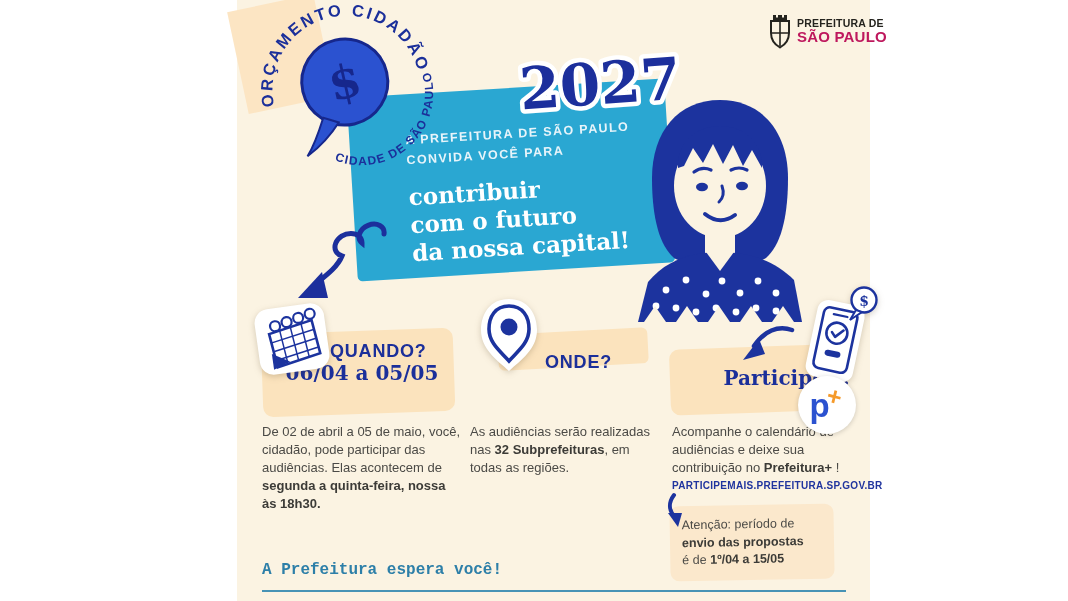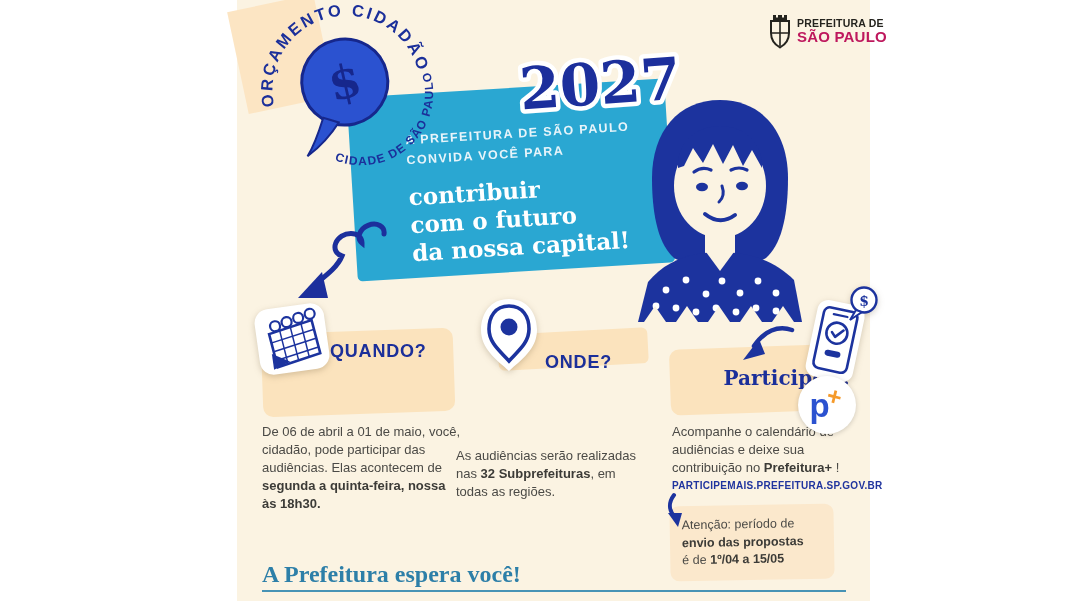--- a/index.html
+++ b/index.html
@@ -30,21 +30,21 @@
   .sticker{filter:drop-shadow(0 2px 3px rgba(90,70,40,.25));}
   .link-text{font-size:10px;font-weight:800;color:#20349e;letter-spacing:.3px;}
   .attention{background:#fbe8cc;border-radius:9px;padding:11px 12px;box-sizing:border-box;
              font-size:12.5px;line-height:1.4;color:#4b4a46;transform:rotate(-1deg);}
   .attention b{color:#3c3b37;}
   .pplus{width:58px;height:58px;border-radius:50%;background:#ffffff;box-shadow:0 1px 5px rgba(0,0,0,.18);
          display:flex;align-items:center;justify-content:center;z-index:6;}
   .pplus .p{font-size:33px;font-weight:800;color:#2b52d0;line-height:1;}
   .pplus .plus{font-size:25px;font-weight:900;color:#f59a2a;transform:rotate(14deg);
                position:relative;top:-9px;left:-3px;line-height:1;}
-  .footer-msg{font-family:Liberation Serif, serif;font-weight:bold;font-size:24px;color:#2d7fa8;}
+  .footer-msg{font-family:Liberation Mono, monospace;font-weight:bold;font-size:16px;color:#2d7fa8;}
   .footer-rule{background:#4793b5;height:2px;}
 </style>
 </head>
 <body>
 
 <div class="stage">
   <div class="abs canvas"></div>
   <div class="abs patch"></div>
 
   <div class="abs badge-wrap">
@@ -148,32 +148,33 @@
       <g fill="none" stroke="#1c339e" stroke-width="2.2">
         <circle cx="27" cy="27" r="5"></circle>
           <circle cx="39" cy="24.5" r="5"></circle>
         <circle cx="51" cy="22" r="5"></circle>
           <circle cx="63" cy="19.5" r="5"></circle>
       </g>
       <path d="M20,54 L37,64 L20,70 Z" fill="#1c339e"></path>
     </g>
   </svg>
   <div class="abs col-label" style="left:330px;top:341px;">QUANDO?</div>
+  <div class="abs col-title" style="left:272px;top:361px;width:180px;">06/04 a 05/05</div>
   <div class="abs body-text" style="left:262px;top:423px;width:200px;">
-    <span>De 06 de abril a 01 de maio, você,  cidadão, pode participar das audiências. Elas acontecem de </span><b>segunda a quinta-feira, nossa às 18h30.</b>
+    <span>De 02 de abril a 05 de maio, você,  cidadão, pode participar das audiências. Elas acontecem de </span><b>segunda a quinta-feira, nossa às 18h30.</b>
   </div>
 
   <div class="abs peach-box" style="left:498px;top:331px;width:150px;height:36px;transform:rotate(-3deg);border-radius:6px;"></div>
   <svg class="abs sticker" style="left:477px;top:296px;z-index:3;" width="64" height="78" viewBox="0 0 64 78">
     <path d="M32,3 C51,3 60,18 60,34 C60,53 44,64 32,75 C20,64 4,53 4,34 C4,18 13,3 32,3 Z" fill="#ffffff"></path>
     <path d="M32,10 C46,10 52,21 52,33 C52,47 41,55 32,65 C23,55 12,47 12,33 C12,21 18,10 32,10 Z" fill="#ffffff" stroke="#1c339e" stroke-width="3.6"></path>
     <circle cx="32" cy="31" r="8.5" fill="#1c339e"></circle>
   </svg>
   <div class="abs col-label" style="left:545px;top:352px;">ONDE?</div>
-  <div class="abs body-text" style="left:456px;top:423px;width:190px;margin-top:24px;">
+  <div class="abs body-text" style="left:470px;top:423px;width:190px;">
     <span>As audiências serão realizadas nas </span><b>32 Subprefeituras</b><span>, em todas as regiões.</span>
   </div>
 
   <svg class="abs sticker" style="left:788px;top:284px;z-index:5;" width="94" height="104" viewBox="0 0 94 104">
     <g transform="rotate(12 47 58)">
       <rect x="23" y="18" width="48" height="78" rx="11" fill="#ffffff"></rect>
       <rect x="30" y="25" width="34" height="62" rx="6" fill="#ffffff" stroke="#1c339e" stroke-width="2.6"></rect>
       <path d="M40,31 h14" stroke="#1c339e" stroke-width="2.2" stroke-linecap="round"></path>
       <circle cx="47" cy="49" r="10.5" fill="none" stroke="#1c339e" stroke-width="2.6"></circle>
       <path d="M42,49 l4,4 7,-8" fill="none" stroke="#1c339e" stroke-width="2.6" stroke-linecap="round" stroke-linejoin="round"></path>

